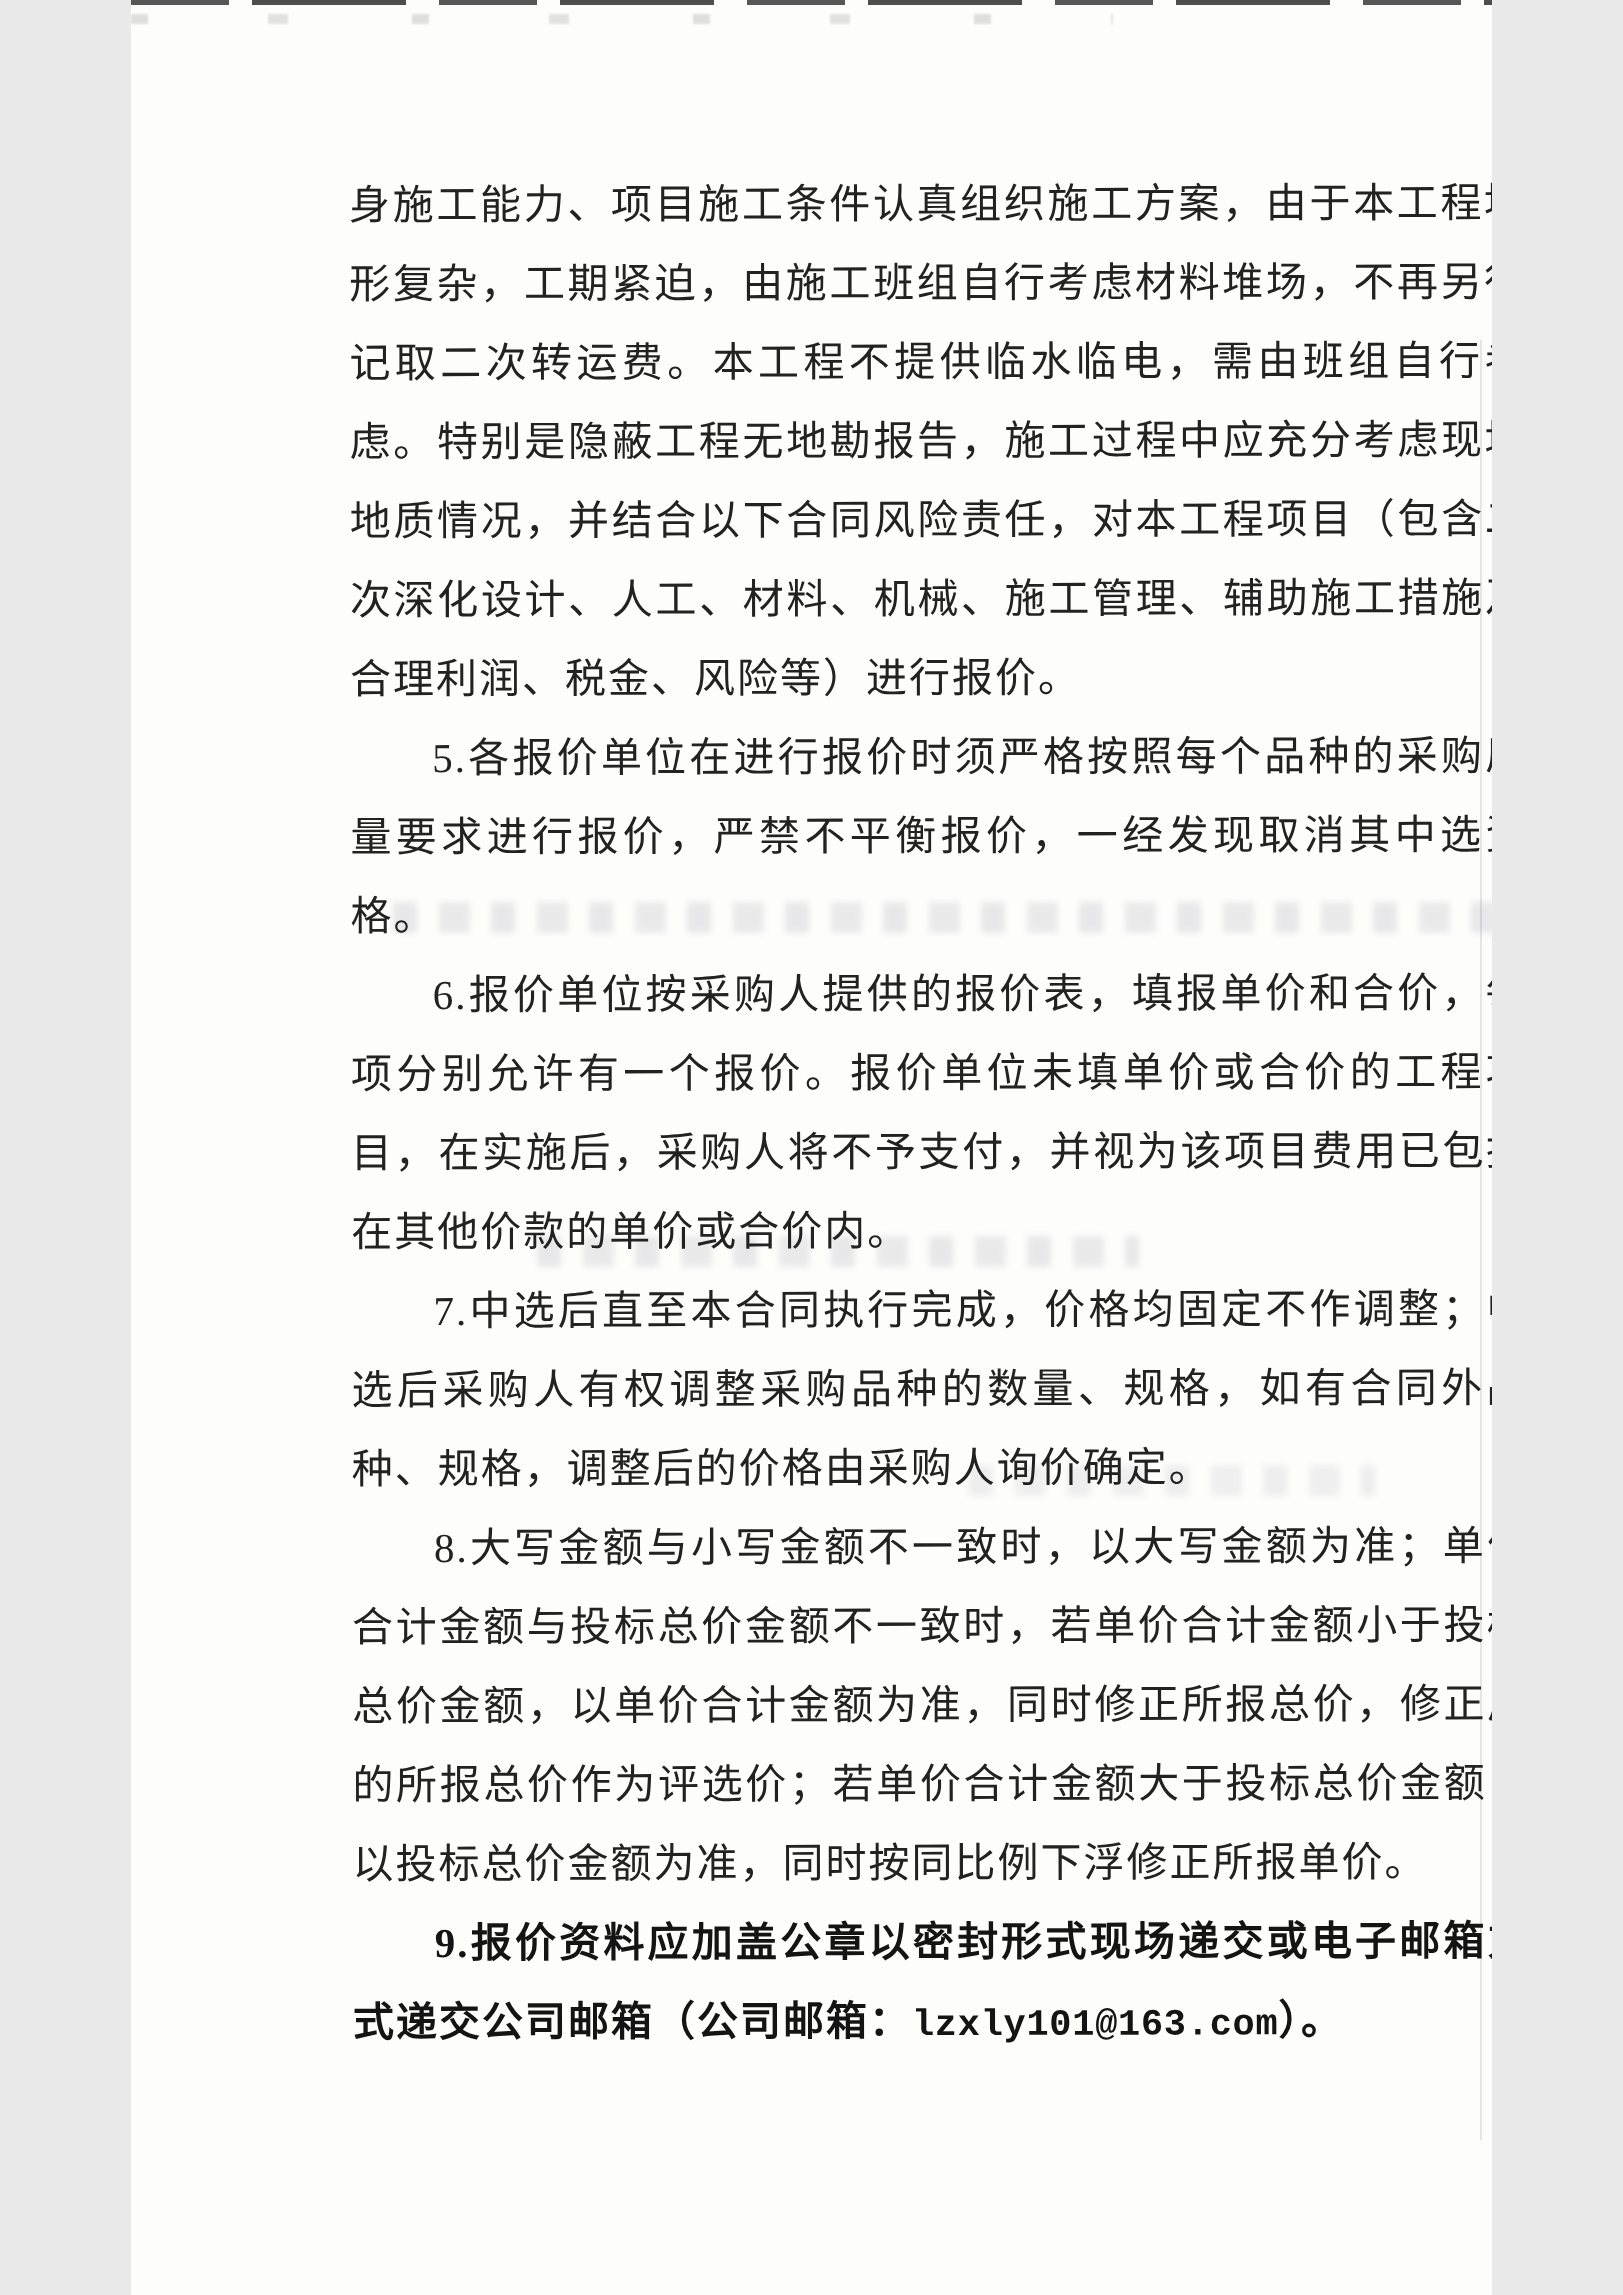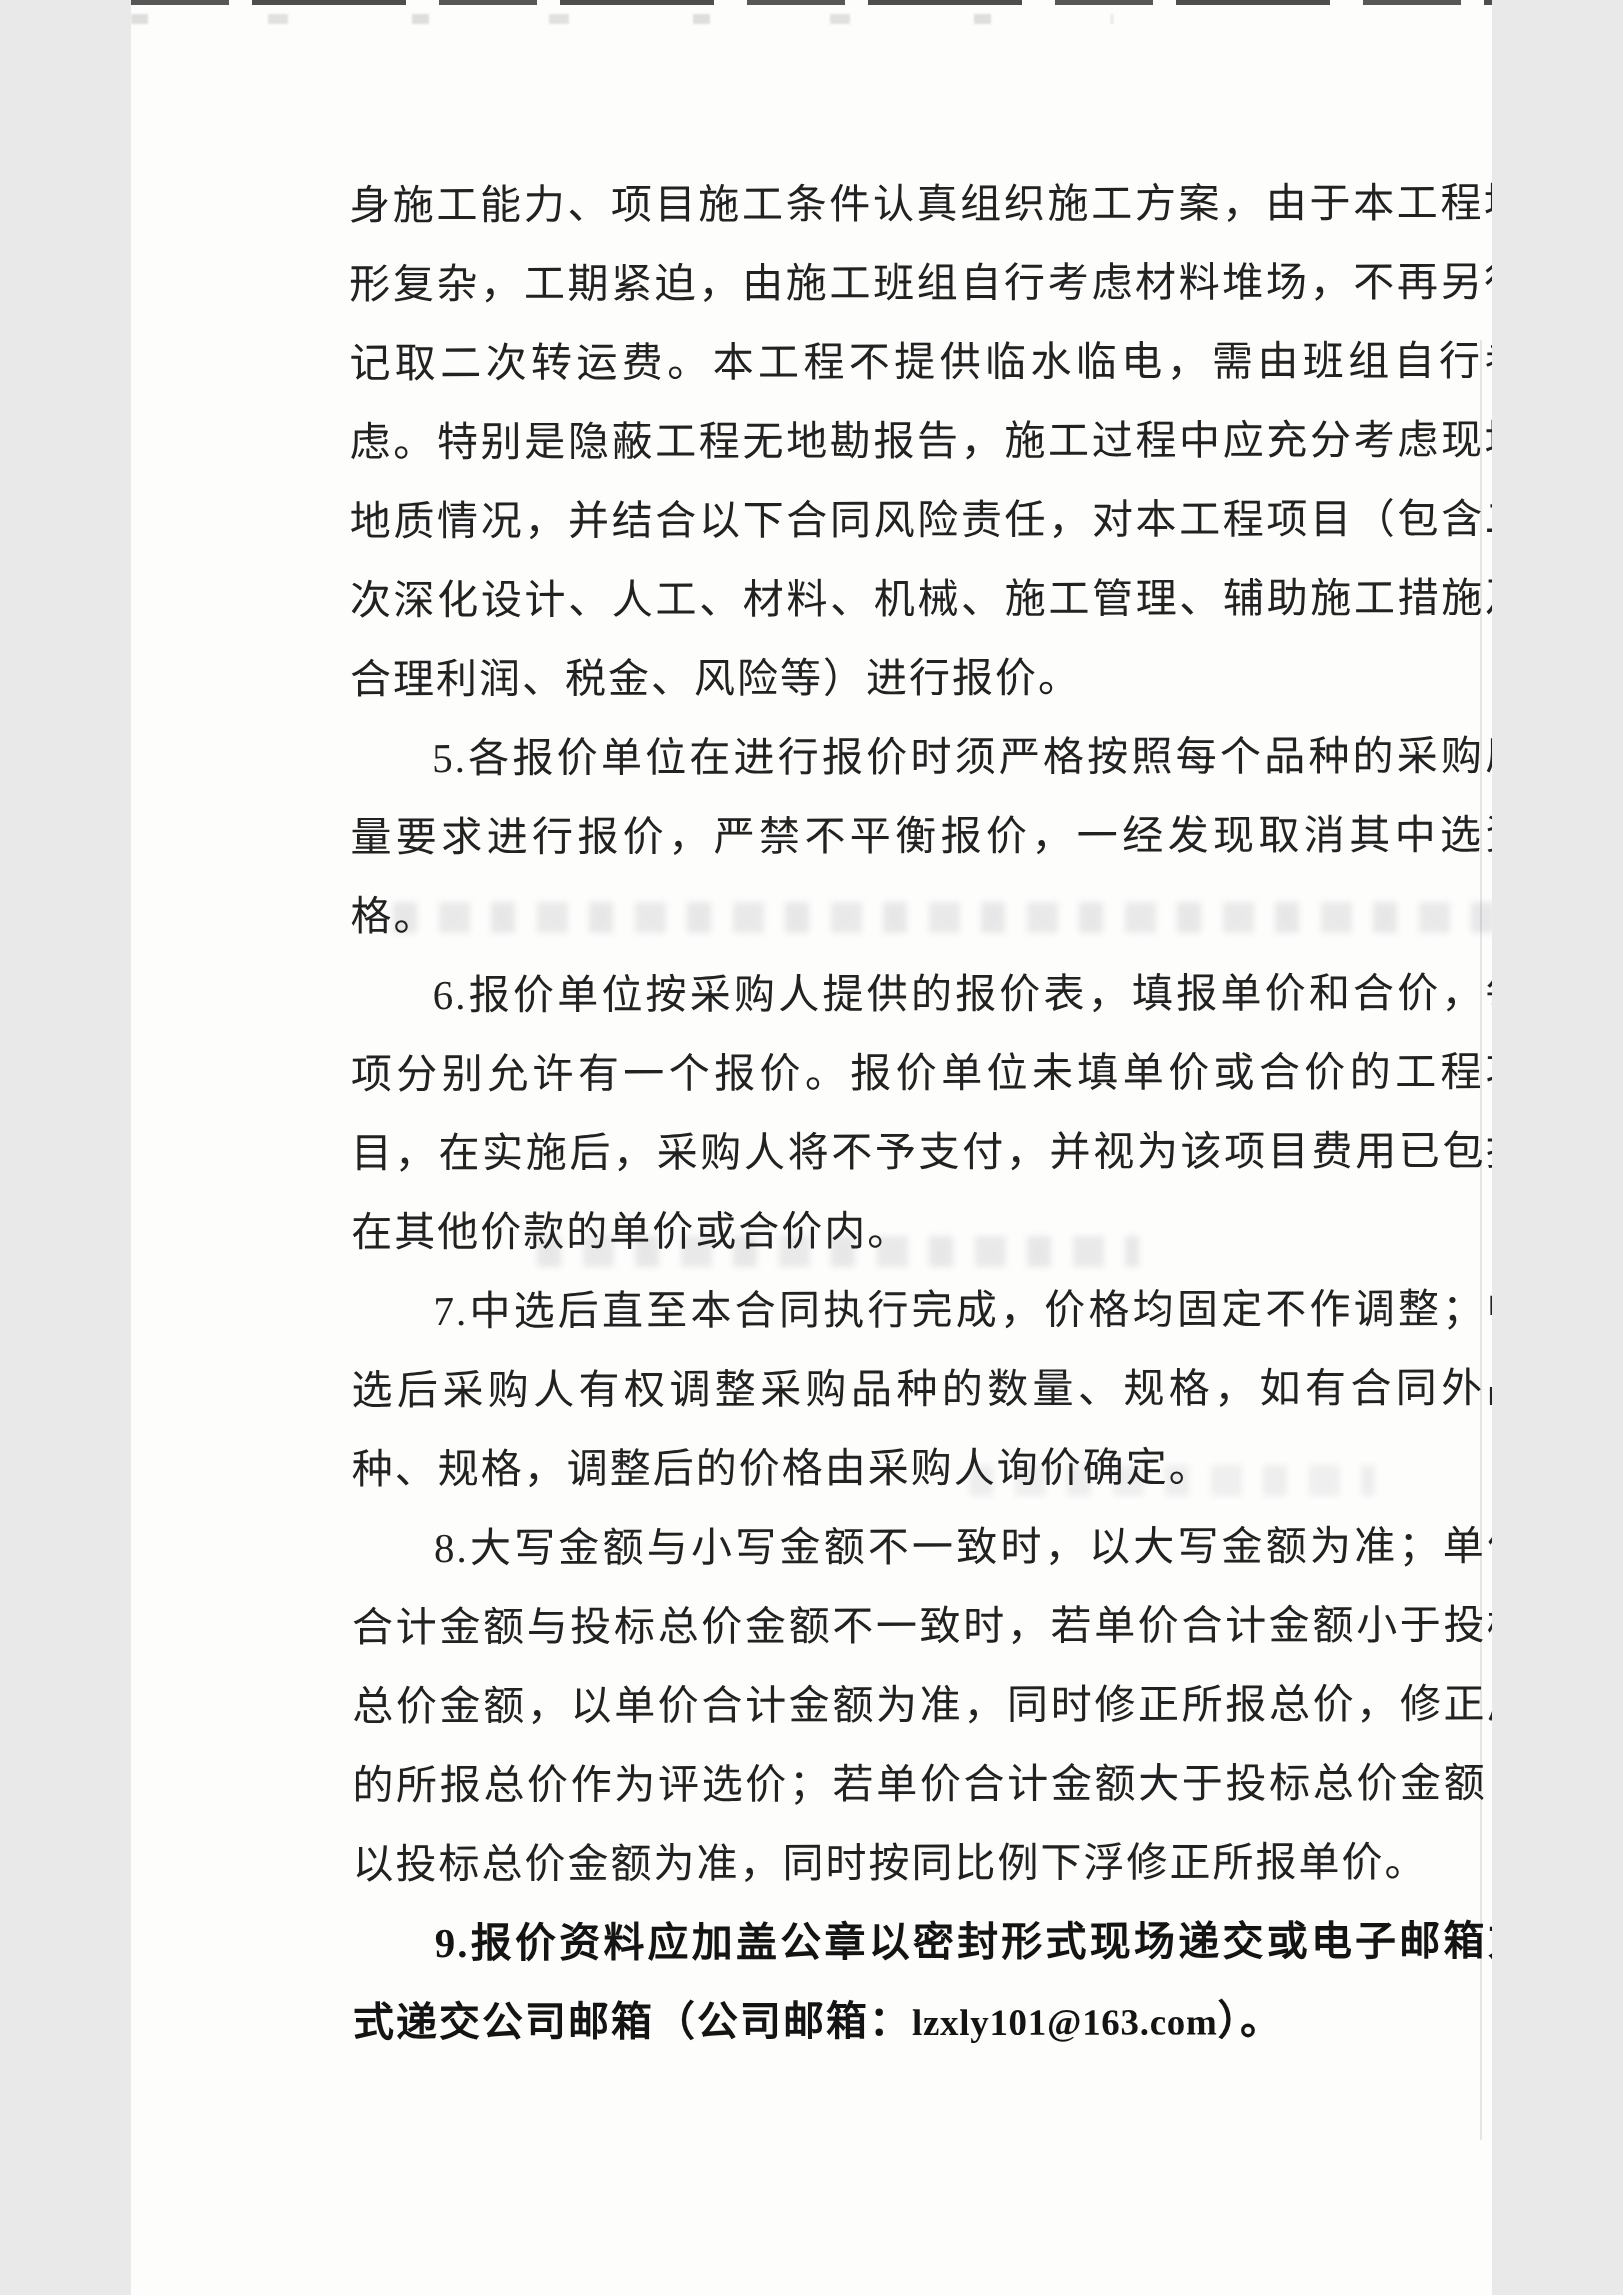--- a/index.html
+++ b/index.html
@@ -78,21 +78,21 @@
     padding: 0;
   }
   .para-indent {
     text-indent: 82px;
   }
   .para-bold {
     font-weight: bold;
     color: #141414;
   }
   .email {
-    font-family: Liberation Serif, serif;
+    font-family: Liberation Mono, monospace;
     font-size: 37px;
     letter-spacing: 0.7px;
     font-weight: bold;
   }
 </style>
 </head>
 <body>
 
 <div class="page">
 

